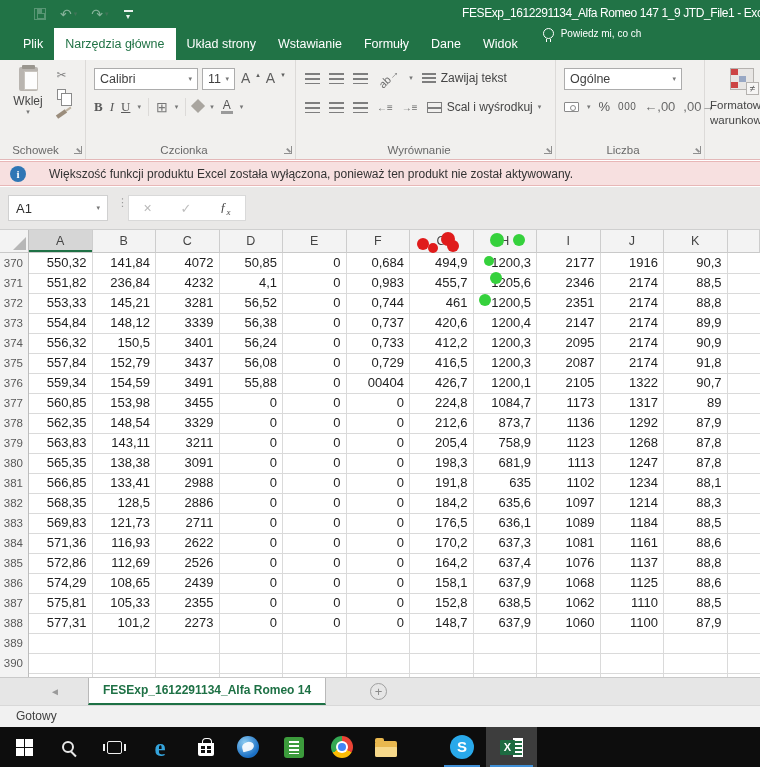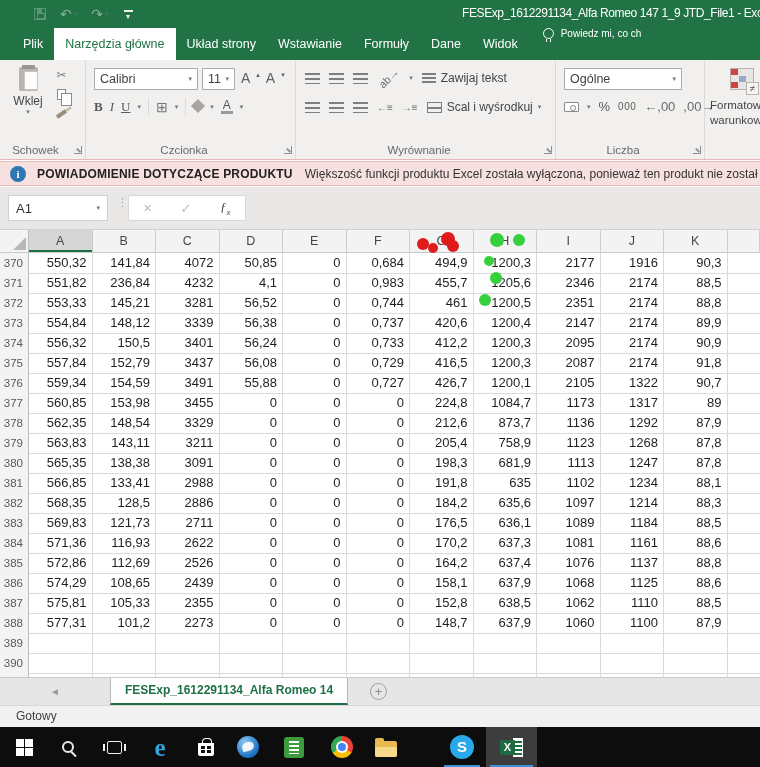--- a/index.html
+++ b/index.html
@@ -144,21 +144,21 @@
   .cell.filler { border-right:none; }
 
   
   .overlay { position:absolute; left:0; top:0; width:760px; height:767px; pointer-events:none; z-index:50; }
   .adot { position:absolute; border-radius:50%; }
 
   
   .sheetbar { position:absolute; left:0; top:677px; width:760px; height:28px; background:#e6e6e6; border-top:1px solid #c9c9c9; }
   .nav { position:absolute; top:8px; font-size:10px; color:#9a9a9a; }
   .nav.l { left:50px; } .nav.r { left:112px; }
-  .stab { position:absolute; left:110px; top:0; width:238px; height:27px; background:#fff;
+  .stab { position:absolute; left:88px; top:0; width:238px; height:27px; background:#fff;
           border-left:1px solid #b9b9b9; border-right:1px solid #b9b9b9; border-bottom:2px solid #1e7145;
           color:#1e7145; font-weight:bold; font-size:12px; text-align:center; line-height:25px;
           white-space:nowrap; overflow:hidden; }
   .addsheet { position:absolute; left:370px; top:5px; width:17px; height:17px; border:1.2px solid #9f9f9f; border-radius:50%;
               color:#8a8a8a; font-size:13px; line-height:15px; text-align:center; }
 
   
   .statusbar { position:absolute; left:0; top:705px; width:760px; height:22px; background:#f1f1f1; border-top:1px solid #d8d8d8;
                font-size:12px; color:#3f3f3f; line-height:21px; padding-left:16px; }
 
@@ -327,21 +327,20 @@
         </div>
       <div class="condtext">
         <div>Formatowanie</div>
         <div>warunkowe</div>
       </div>
     </div>
   </div>
 
   <div class="notif">
     <span class="ic-info">i</span>
-    <b>POWIADOMIENIE DOTYCZĄCE PRODUKTU</b>
     <span class="msg">Większość funkcji produktu Excel została wyłączona, ponieważ ten produkt nie został aktywowany.</span>
   </div>
 
   <div class="fbar">
     <div class="namebox">
       <span>A1</span>
         <span class="dd">▾</span>
     </div>
     <div class="fdots">⋮</div>
     <div class="fbtns">
@@ -460,21 +459,21 @@
           <div class="cell">91,8</div>
           <div class="cell filler"></div>
         </div>
         <div class="gr">
           <div class="gut">376</div>
           <div class="cell">559,34</div>
           <div class="cell">154,59</div>
           <div class="cell">3491</div>
           <div class="cell">55,88</div>
           <div class="cell">0</div>
-          <div class="cell">0,727</div>
+          <div class="cell">00404</div>
           <div class="cell">426,7</div>
           <div class="cell">1200,1</div>
           <div class="cell">2105</div>
           <div class="cell">1322</div>
           <div class="cell">90,7</div>
           <div class="cell filler"></div>
         </div>
         <div class="gr">
           <div class="gut">377</div>
           <div class="cell">560,85</div>

